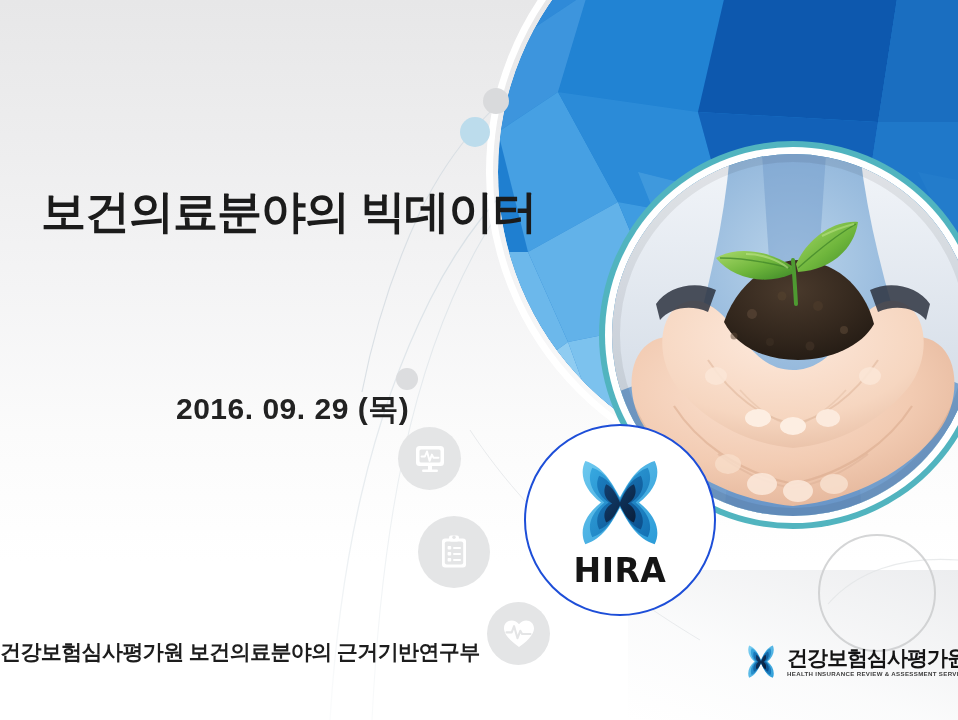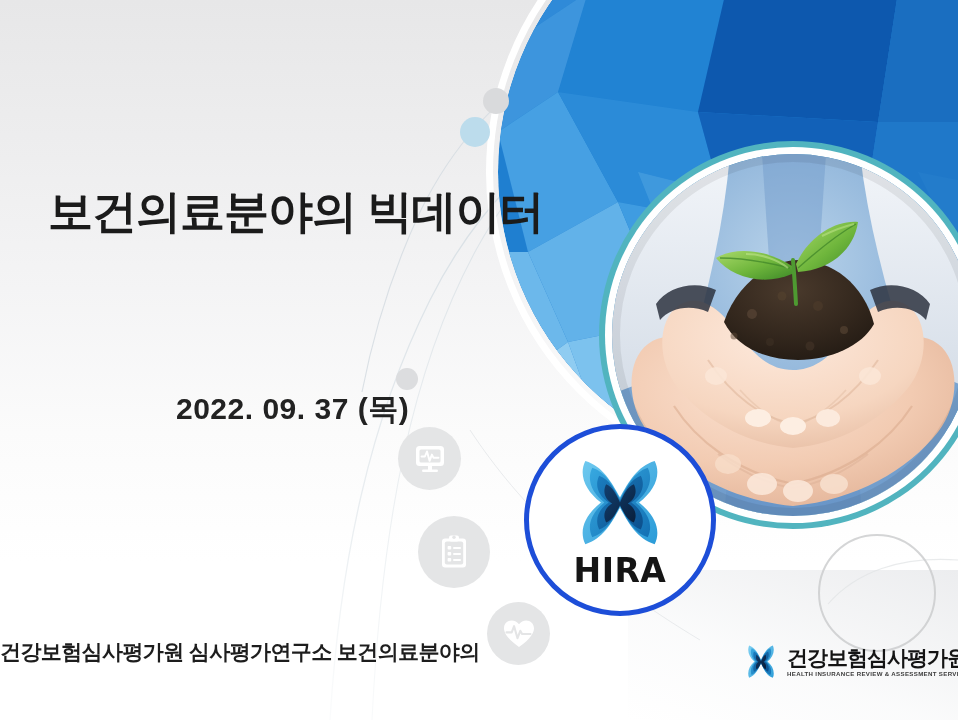--- a/index.html
+++ b/index.html
@@ -60,21 +60,21 @@
     box-shadow:0 0 0 7px #ffffff, 0 0 0 13px #51b4bf;
   }
   .photo-wrap svg { display:block; }
   
   .hira-badge {
     position:absolute;
     left:524px; top:424px;
     width:192px; height:192px;
     border-radius:50%;
     background:#ffffff;
-    border:5px solid #1d4ed8;
+    border:2px solid #1d4ed8;
     display:flex;
     flex-direction:column;
     align-items:center;
     justify-content:center;
     gap:0;
   }
   .hira-mark { width:104px; height:104px; display:block; }
   .hira-word {
     font-family:"DejaVu Sans","Liberation Sans",sans-serif;
     font-weight:bold;
@@ -105,21 +105,21 @@
     background:#e4e5e6;
     display:flex; align-items:center; justify-content:center;
   }
   .gicon svg { display:block; }
   .gicon-monitor   { left:398px; top:427px; width:63px; height:63px; }
   .gicon-clipboard { left:418px; top:516px; width:72px; height:72px; }
   .gicon-heart     { left:487px; top:602px; width:63px; height:63px; }
   
   .title {
     position:absolute;
-    left:48px; top:187px;
+    left:41px; top:187px;
     font-size:45px;
     font-weight:bold;
     color:#1b1b1b;
     letter-spacing:-1px;
     line-height:1.12;
     white-space:nowrap;
   }
   .date {
     position:absolute;
     left:176px; top:389px;
@@ -445,24 +445,24 @@
                  C21,-15 16,-7 9,-3 C16,1 21,9 16,19
                  C8,16 4,7 0,-1 C-4,7 -8,16 -16,19
                  C-21,9 -16,1 -9,-3 C-16,-7 -21,-15 -16,-25 Z" fill="url(#hg4)"></path>
       </g>
     </svg>
     <div class="hira-word">HIRA</div>
   </div>
 
   <div class="title">보건의료분야의 빅데이터</div>
 
-  <div class="date">2022. 09. 37  (목)</div>
-
-
-  <div class="affiliation">건강보험심사평가원 심사평가연구소 보건의료분야의</div>
+  <div class="date">2016. 09. 29  (목)</div>
+
+
+  <div class="affiliation">건강보험심사평가원 보건의료분야의 근거기반연구부</div>
 
   <div class="corp-logo">
     <svg class="corp-mark" viewBox="0 0 120 140">
       <defs>
         <linearGradient id="cg1" x1="0" y1="0" x2="1" y2="1">
           <stop offset="0%" stop-color="#7fd0f2"></stop>
             <stop offset="100%" stop-color="#2f9fd9"></stop>
         </linearGradient>
         <linearGradient id="cg2" x1="0" y1="0" x2="1" y2="1">
           <stop offset="0%" stop-color="#3aa9e0"></stop>

